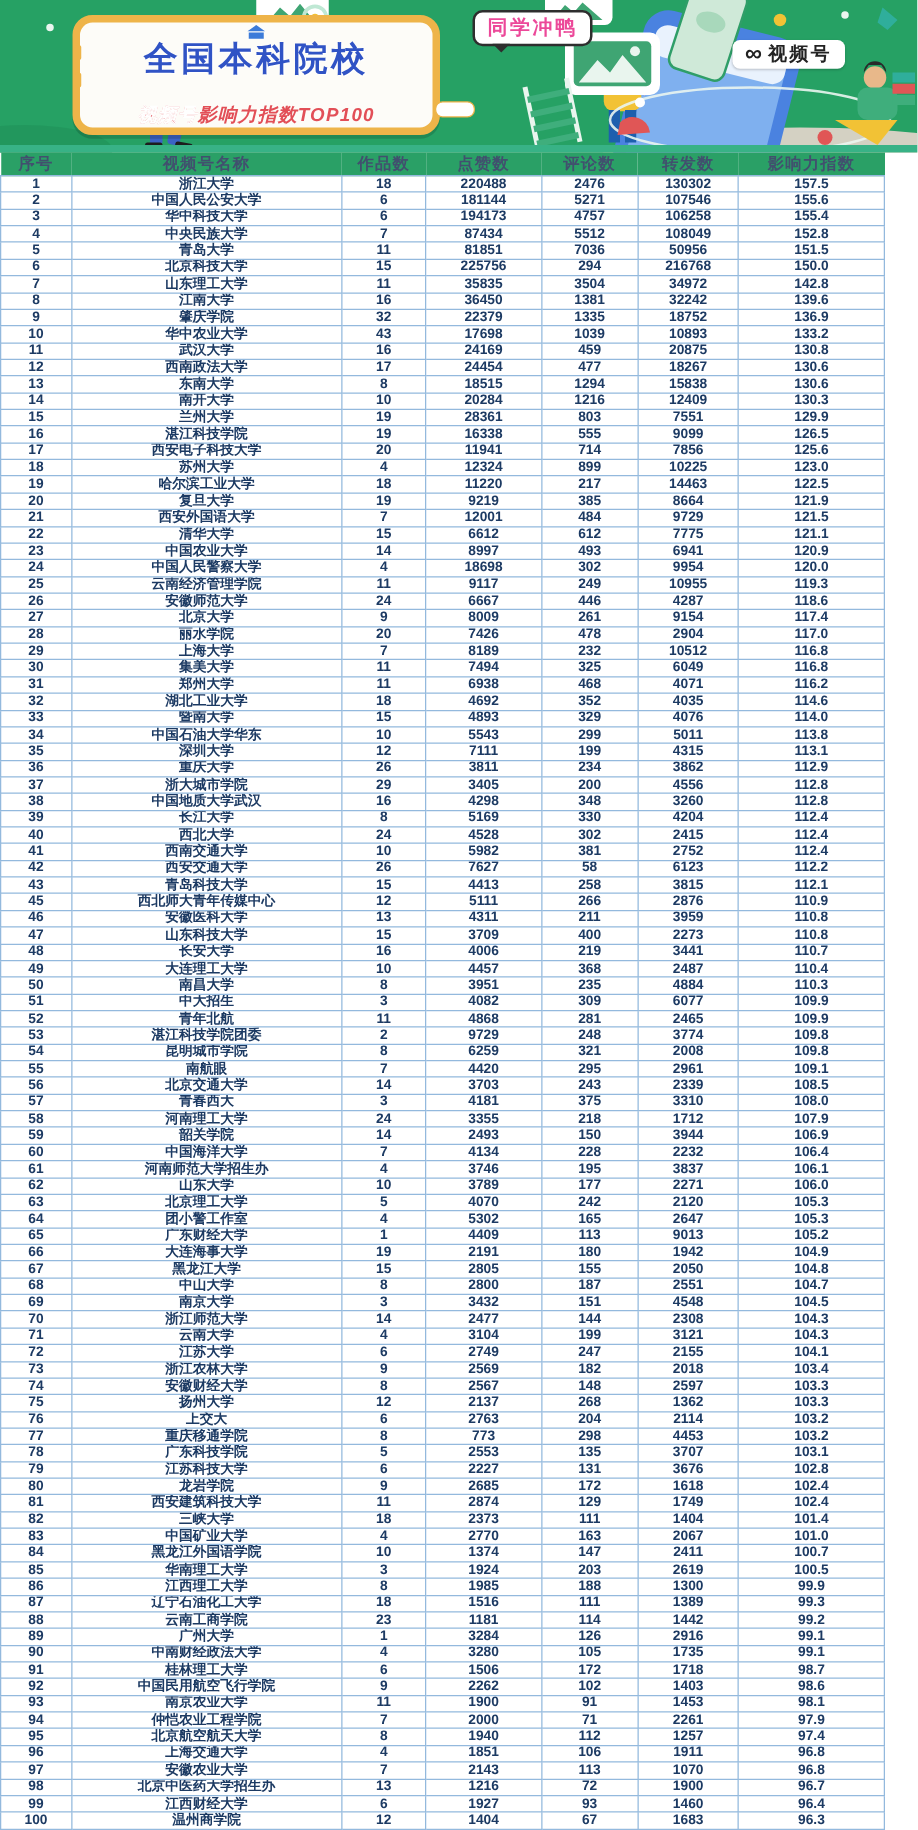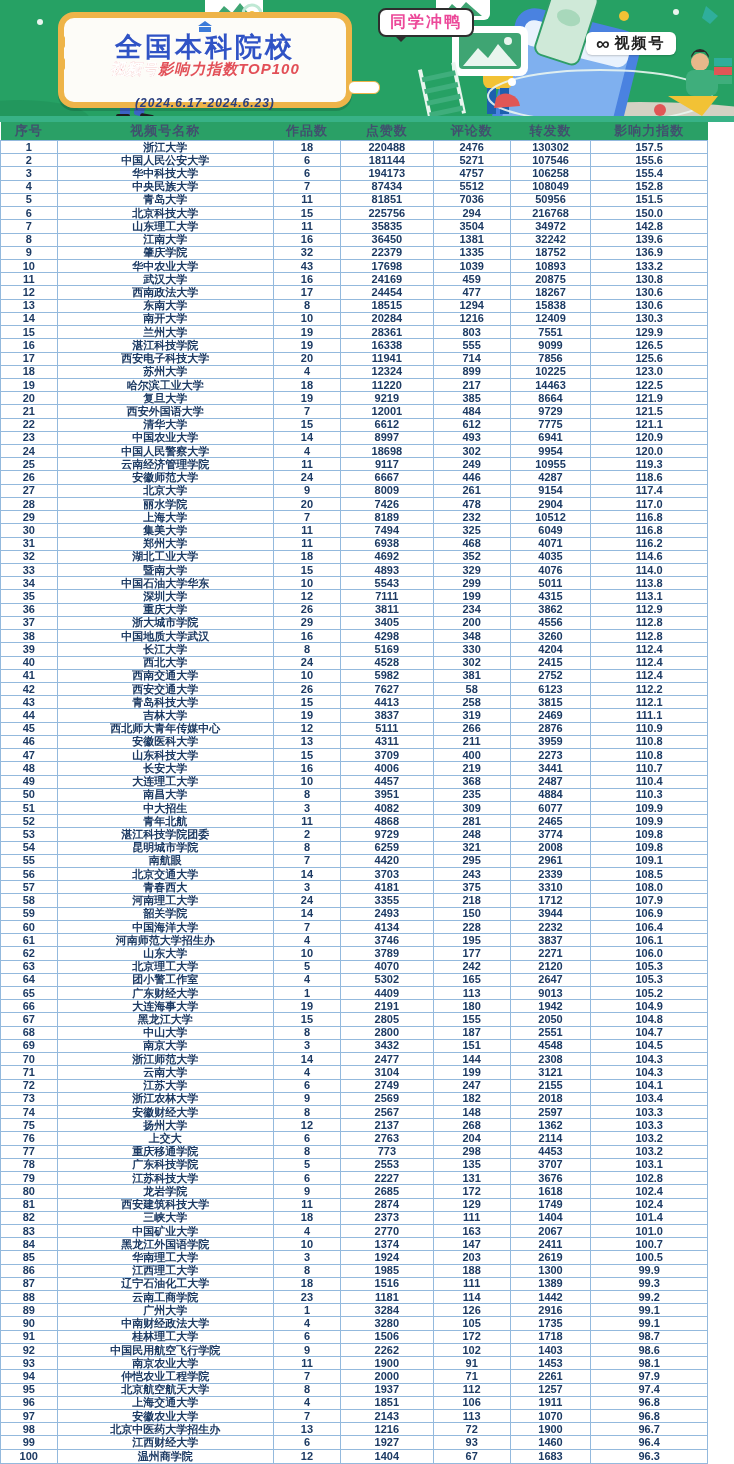--- a/index.html
+++ b/index.html
@@ -32,21 +32,21 @@
   }
   .board-btn.b2{top:40px;}
   .crest{height:13px;margin-top:2px;}
   .board-title{
     font-size:27px;font-weight:bold;letter-spacing:3px;line-height:1.05;
     color:var(--title-blue,#3053c5);
     text-shadow:1px 1px 0 #fff;
   }
   .board-sub{
     font-size:15px;font-weight:bold;font-style:italic;line-height:1.1;
-    color:var(--subtitle-red,#e24f57);letter-spacing:1px;
+    color:var(--subtitle-red,#e24f57);letter-spacing:1px;margin-top:24px;
   }
   .board-sub .chan{color:var(--subtitle-red,#e24f57);-webkit-text-stroke:.4px #fff;}
   .board-date{
     font-size:12px;font-weight:bold;font-style:italic;margin-top:18px;
     color:var(--date-navy,#2b3f7e);letter-spacing:1px;
   }
   .stamp{
     position:absolute;right:-34px;bottom:8px;width:30px;height:11px;
     background:#fff;border:1px solid var(--gold,#eeb449);border-radius:6px;
   }
@@ -606,29 +606,20 @@
         <tr>
           <td>43</td>
           <td>青岛科技大学</td>
           <td>15</td>
           <td>4413</td>
           <td>258</td>
           <td>3815</td>
           <td>112.1</td>
         </tr>
         <tr>
-          <td>44</td>
-          <td>吉林大学</td>
-          <td>19</td>
-          <td>3837</td>
-          <td>319</td>
-          <td>2469</td>
-          <td>111.1</td>
-        </tr>
-        <tr>
           <td>45</td>
           <td>西北师大青年传媒中心</td>
           <td>12</td>
           <td>5111</td>
           <td>266</td>
           <td>2876</td>
           <td>110.9</td>
         </tr>
         <tr>
           <td>46</td>
@@ -1068,21 +1059,21 @@
           <td>7</td>
           <td>2000</td>
           <td>71</td>
           <td>2261</td>
           <td>97.9</td>
         </tr>
         <tr>
           <td>95</td>
           <td>北京航空航天大学</td>
           <td>8</td>
-          <td>1937</td>
+          <td>1940</td>
           <td>112</td>
           <td>1257</td>
           <td>97.4</td>
         </tr>
         <tr>
           <td>96</td>
           <td>上海交通大学</td>
           <td>4</td>
           <td>1851</td>
           <td>106</td>

